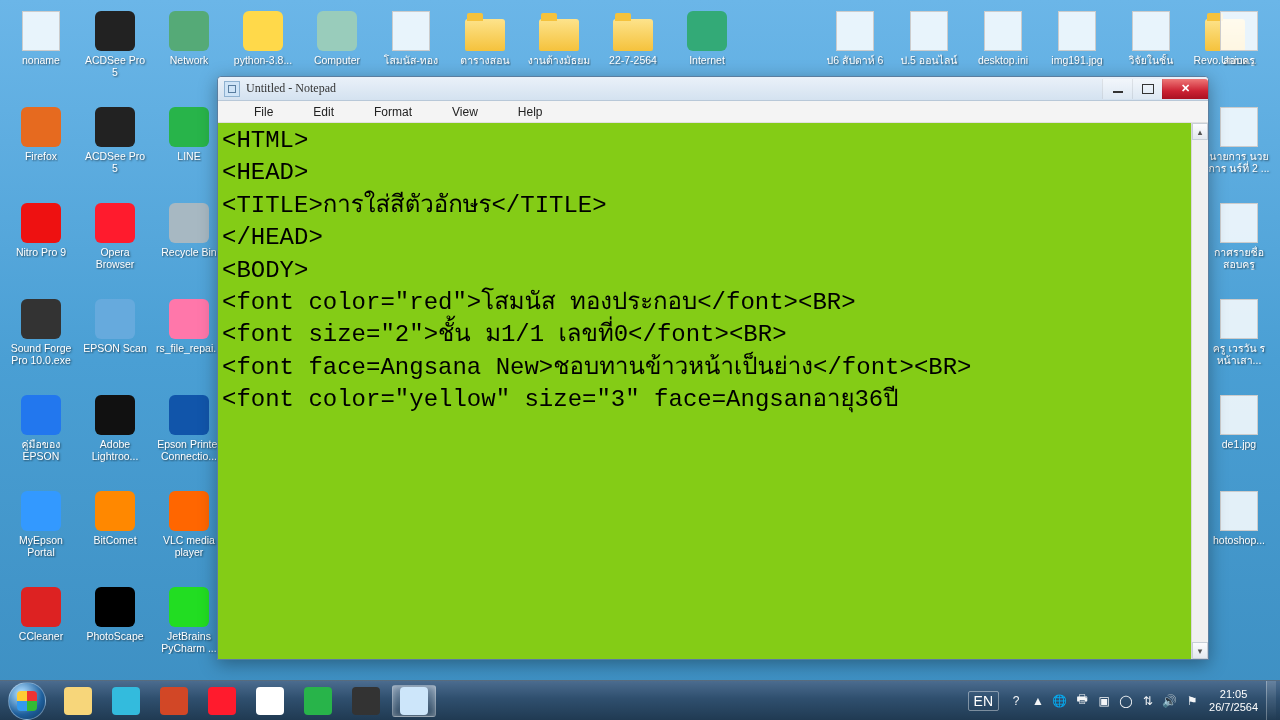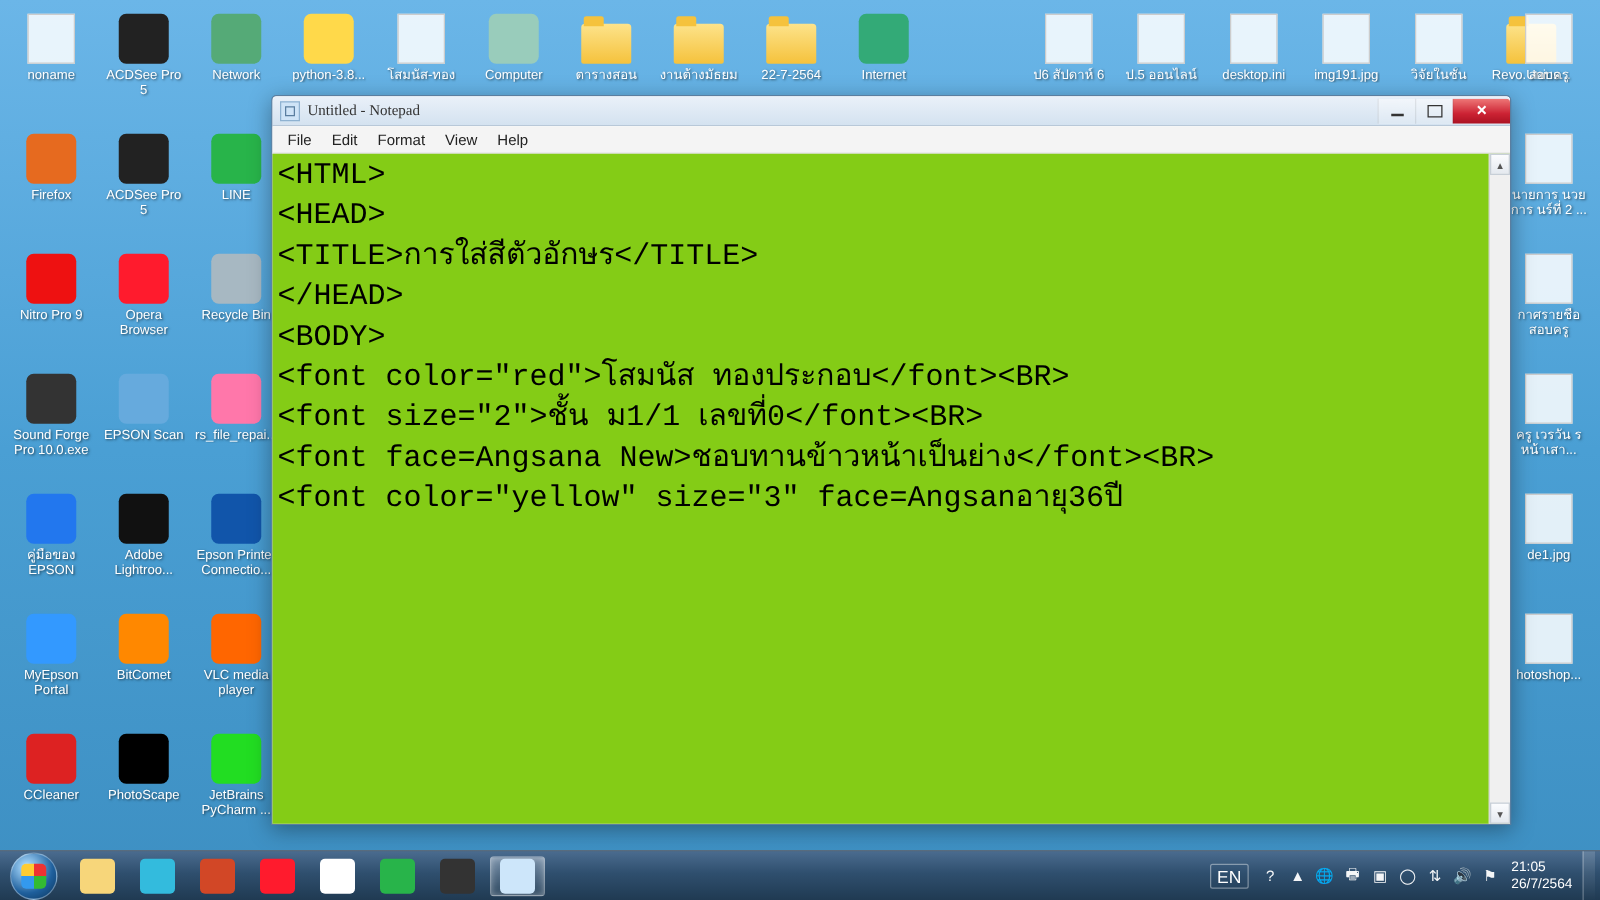--- a/index.html
+++ b/index.html
@@ -27,41 +27,41 @@
 .title-bar .app-icon:after{content:"";position:absolute;left:3px;top:3px;width:6px;height:6px;border:1px solid #5a7ea0;}
 .title-bar .title { flex:1; font-size:12px; color:#333;font-family:Liberation Serif, serif; }
 .win-btns { display:flex; }
 .wb { width:30px; height:20px; margin-top:0; display:flex; align-items:center; justify-content:center; font-size:11px; color:#444; border-left:1px solid rgba(0,0,0,.08); background:linear-gradient(#f2f6fb,#dde8f3); }
 .wb.close { background:linear-gradient(#e77,#c23 60%,#a12); color:#fff; border-radius:0 3px 0 0; width:46px; }
 .wb.min:after{content:"";display:block;width:10px;height:2px;background:#333;margin-top:6px;}
 .wb.max:after{content:"";display:block;width:10px;height:8px;border:1px solid #333;}
 .wb.close:after{content:"✕";font-weight:bold;}
 
 .menu-bar { height:22px; background:#f4f4f4; border-bottom:1px solid #e0e0e0; display:flex; align-items:center; padding:0 4px; font-size:12px; color:#222; }
-.menu-bar span { padding:2px 8px; cursor:default; }
+.menu-bar span { padding:2px 8px; cursor:default;margin-left:24px; }
 
 .text-area { flex:1; background:#84cc16; padding:2px 4px; font-family: "Consolas","Courier New",monospace; font-size:24px; line-height:1.35; color:#000; overflow:hidden; position:relative; white-space:pre; }
 .scrollbar-v { position:absolute; right:0; top:46px; bottom:0; width:17px; background:#f0f0f0; border-left:1px solid #d8d8d8; }
 .sb-btn { height:17px; background:linear-gradient(#fbfcfe,#e4e9ef); border:1px solid #c7cfd7; display:flex; align-items:center; justify-content:center; font-size:9px; color:#555; }
 .sb-track { position:absolute; top:17px; bottom:17px; left:0; right:0; }
 .sb-thumb { position:absolute; top:0; left:1px; right:1px; height:100%; }
 
 
 .taskbar { position:absolute; left:0; right:0; bottom:0; height:40px; background:linear-gradient(to bottom,#4b6c8f 0%,#2f4f6e 45%,#203a52 100%); border-top:1px solid rgba(255,255,255,.25); display:flex; align-items:center; }
 .start { width:54px; height:40px; display:flex; align-items:center; justify-content:center; }
 .orb { width:38px; height:38px; border-radius:50%; background:radial-gradient(circle at 35% 30%, #fff 0%, #9dd0f6 10%, #1e5f9c 60%, #0b345a 100%); border:1px solid rgba(255,255,255,.35); position:relative; }
 .orb:after{content:"";position:absolute;inset:8px;background:conic-gradient(#e33 0 25%,#3b3 0 50%,#39e 0 75%,#fc3 0);border-radius:4px;filter:blur(.3px);} 
 .pin { width:44px; height:32px; margin:0 2px; border-radius:3px; display:flex; align-items:center; justify-content:center; }
 .pin .pi { width:28px; height:28px; border-radius:4px; }
 .task-active { background:linear-gradient(rgba(255,255,255,.3),rgba(255,255,255,.05)); border:1px solid rgba(255,255,255,.35); box-shadow:inset 0 0 6px rgba(255,255,255,.4); }
 
 .tray { margin-left:auto; display:flex; align-items:center; height:100%; padding-right:4px; color:#fff; font-size:11px; }
 .tray .ic { width:18px; height:18px; margin:0 2px; display:flex; align-items:center; justify-content:center; font-size:12px; opacity:.95; }
 .lang { font-size:14px; padding:1px 5px; border:1px solid rgba(255,255,255,.4); border-radius:2px; margin-right:6px; }
-.clock { text-align:left; line-height:1.15; margin-left:6px; margin-right:4px; }
+.clock { text-align:center; line-height:1.15; margin-left:6px; margin-right:4px; }
 .show-desktop { width:10px; height:40px; border-left:1px solid rgba(255,255,255,.3); margin-left:4px; background:linear-gradient(rgba(255,255,255,.15),rgba(255,255,255,0)); }
 </style>
 </head>
 <body>
 
 <div class="desktop">
   <div class="desktop-icons" id="desk-grid">
       <div class="di">
         <div class="ico">
           <div class="generic"></div>
@@ -81,29 +81,29 @@
         <div class="lbl">Network</div>
       </div>
       <div class="di">
         <div class="ico">
           <div class="app-b" style="background: rgb(255, 217, 74);"></div>
         </div>
         <div class="lbl">python-3.8...</div>
       </div>
       <div class="di">
         <div class="ico">
+          <div class="app-b" style="background: rgb(153, 204, 187);"></div>
+        </div>
+        <div class="lbl">Computer</div>
+      </div>
+      <div class="di">
+        <div class="ico">
           <div class="generic"></div>
         </div>
         <div class="lbl">โสมนัส-ทอง</div>
-      </div>
-      <div class="di">
-        <div class="ico">
-          <div class="app-b" style="background: rgb(153, 204, 187);"></div>
-        </div>
-        <div class="lbl">Computer</div>
       </div>
       <div class="di">
         <div class="ico">
           <div class="folder"></div>
         </div>
         <div class="lbl">ตารางสอน</div>
       </div>
       <div class="di">
         <div class="ico">
           <div class="folder"></div>

